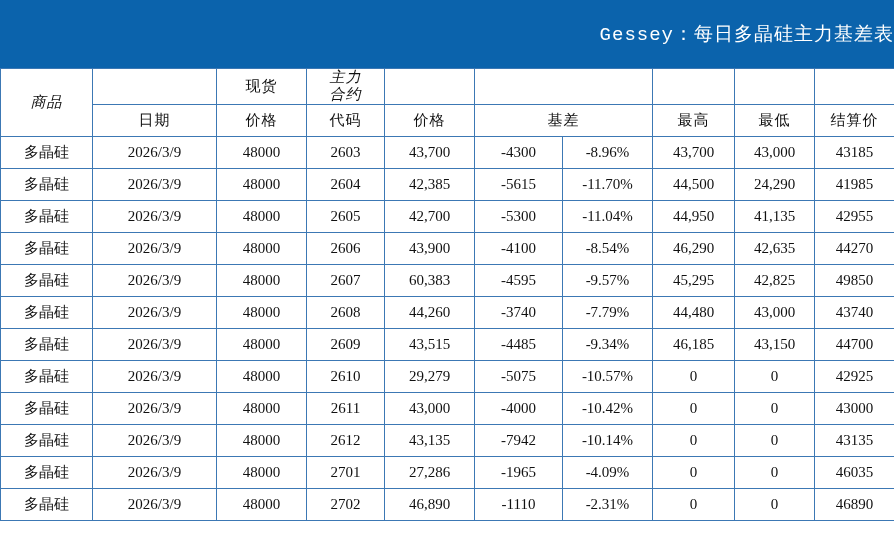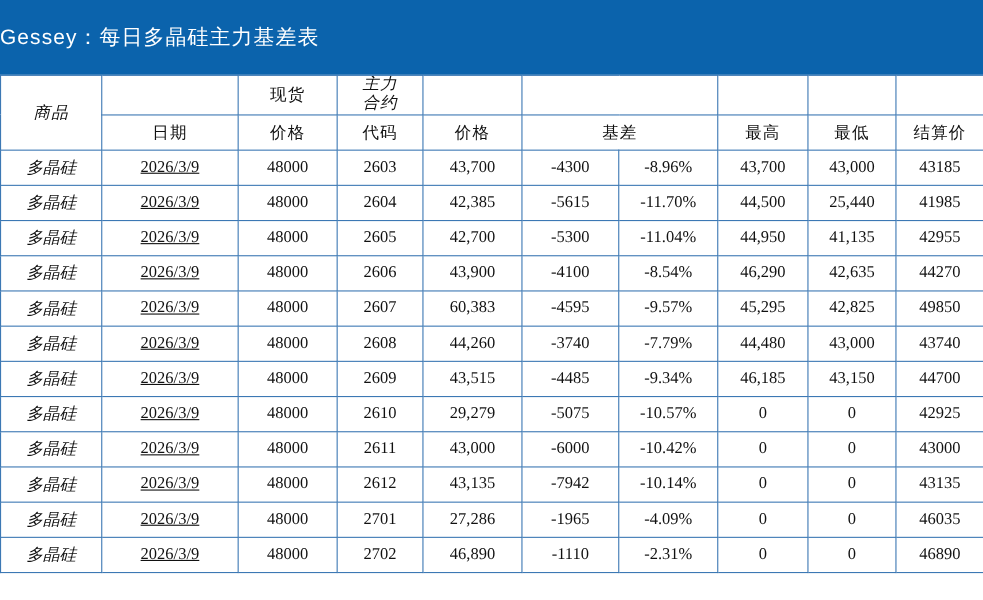--- a/index.html
+++ b/index.html
@@ -19,24 +19,24 @@
     height: 545px;
     background: #ffffff;
     box-sizing: border-box;
   }
   .title-bar {
     height: 68px;
     background: #0b63ac;
     color: #ffffff;
     display: flex;
     align-items: center;
-    justify-content: flex-start;
+    justify-content: flex-end;
     font-size: 19px;
     letter-spacing: 1px;
-    font-family: Liberation Sans, sans-serif;
+    font-family: Liberation Mono, monospace;
   }
   table.grid {
     border-collapse: collapse;
     width: 894px;
     table-layout: fixed;
   }
   table.grid td, table.grid th {
     border: 1px solid #3c78b4;
     padding: 0;
     text-align: center;
@@ -68,25 +68,23 @@
     line-height: 1.15;
     font-style: italic;
   }
   .body-cell {
     font-family: "Liberation Serif", serif;
     font-size: 15px;
     height: 31px;
   }
   .c-product {
     color: #3b5fd0;
-    font-style: italic;
   }
   .c-date {
     color: #3b5fd0;
-    text-decoration: underline;
   }
   .c-green {
     color: #0aa06e;
   }
   .c-dark {
     color: #111111;
   }
   
   col.c0 { width: 92px; }
   col.c1 { width: 124px; }
@@ -162,21 +160,21 @@
       </tr>
       <tr>
         <td class="body-cell c-product">多晶硅</td>
         <td class="body-cell c-date">2026/3/9</td>
         <td class="body-cell c-dark">48000</td>
         <td class="body-cell c-dark">2604</td>
         <td class="body-cell c-dark">42,385</td>
         <td class="body-cell c-green">-5615</td>
         <td class="body-cell c-green">-11.70%</td>
         <td class="body-cell c-dark">44,500</td>
-        <td class="body-cell c-dark">25,440</td>
+        <td class="body-cell c-dark">24,290</td>
         <td class="body-cell c-dark">41985</td>
       </tr>
       <tr>
         <td class="body-cell c-product">多晶硅</td>
         <td class="body-cell c-date">2026/3/9</td>
         <td class="body-cell c-dark">48000</td>
         <td class="body-cell c-dark">2605</td>
         <td class="body-cell c-dark">42,700</td>
         <td class="body-cell c-green">-5300</td>
         <td class="body-cell c-green">-11.04%</td>
@@ -243,21 +241,21 @@
         <td class="body-cell c-dark">0</td>
         <td class="body-cell c-dark">0</td>
         <td class="body-cell c-dark">42925</td>
       </tr>
       <tr>
         <td class="body-cell c-product">多晶硅</td>
         <td class="body-cell c-date">2026/3/9</td>
         <td class="body-cell c-dark">48000</td>
         <td class="body-cell c-dark">2611</td>
         <td class="body-cell c-dark">43,000</td>
-        <td class="body-cell c-green">-6000</td>
+        <td class="body-cell c-green">-4000</td>
         <td class="body-cell c-green">-10.42%</td>
         <td class="body-cell c-dark">0</td>
         <td class="body-cell c-dark">0</td>
         <td class="body-cell c-dark">43000</td>
       </tr>
       <tr>
         <td class="body-cell c-product">多晶硅</td>
         <td class="body-cell c-date">2026/3/9</td>
         <td class="body-cell c-dark">48000</td>
         <td class="body-cell c-dark">2612</td>

